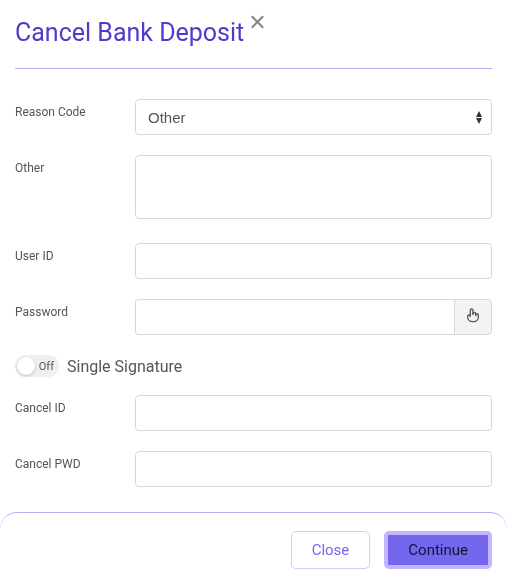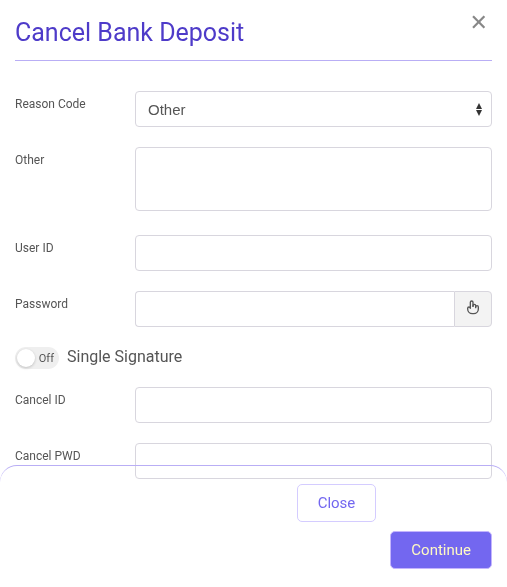--- a/index.html
+++ b/index.html
@@ -9,23 +9,22 @@
       width: 507px;
       height: 587px;
       position: relative;
       color: #555;
     }
     .modal {
       padding: 10px 15px 0 15px;
     }
     .modal-header {
       display: flex;
-      justify-content: space-between;
       align-items: flex-start;
-      padding-bottom: 12px;
+      padding-bottom: 20px;
       border-bottom: 1px solid #b9aef5;
     }
     .modal-title {
       font-size: 25px;
       font-weight: 400;
       color: #4e3bc9;
       line-height: 1.2;
       margin-top: 8px;
     }
     .close-x {
@@ -118,21 +117,21 @@
       border-top-right-radius: 4px;
       border-bottom-right-radius: 4px;
       background: #f3f3f3;
       display: flex;
       align-items: center;
       justify-content: center;
       cursor: pointer;
     }
     .toggle-row {
       display: flex;
-      align-items: flex-start;
+      align-items: center;
       margin-top: 10px;
       margin-bottom: 18px;
     }
     .toggle-track {
       width: 44px;
       height: 22px;
       border-radius: 11px;
       background: #efefef;
       position: relative;
       margin-right: 8px;
@@ -181,23 +180,22 @@
       cursor: pointer;
       font-family: inherit;
     }
     .btn-secondary {
       background: #fff;
       border: 1px solid #d4ccff;
       color: #7367f0;
     }
     .btn-primary {
       background: #7367f0;
-      border: 1px solid #c4b5fd;
-      color: #fef9c3;
-      margin-top: 47px;
+      border: 4px solid #c4b5fd;
+      color: #0f172a;
     }
   </style>
 </head>
 <body>
 
 <div class="modal">
   <div class="modal-header">
     <h2 class="modal-title">Cancel Bank Deposit</h2>
     <button class="close-x">✕</button>
   </div>

